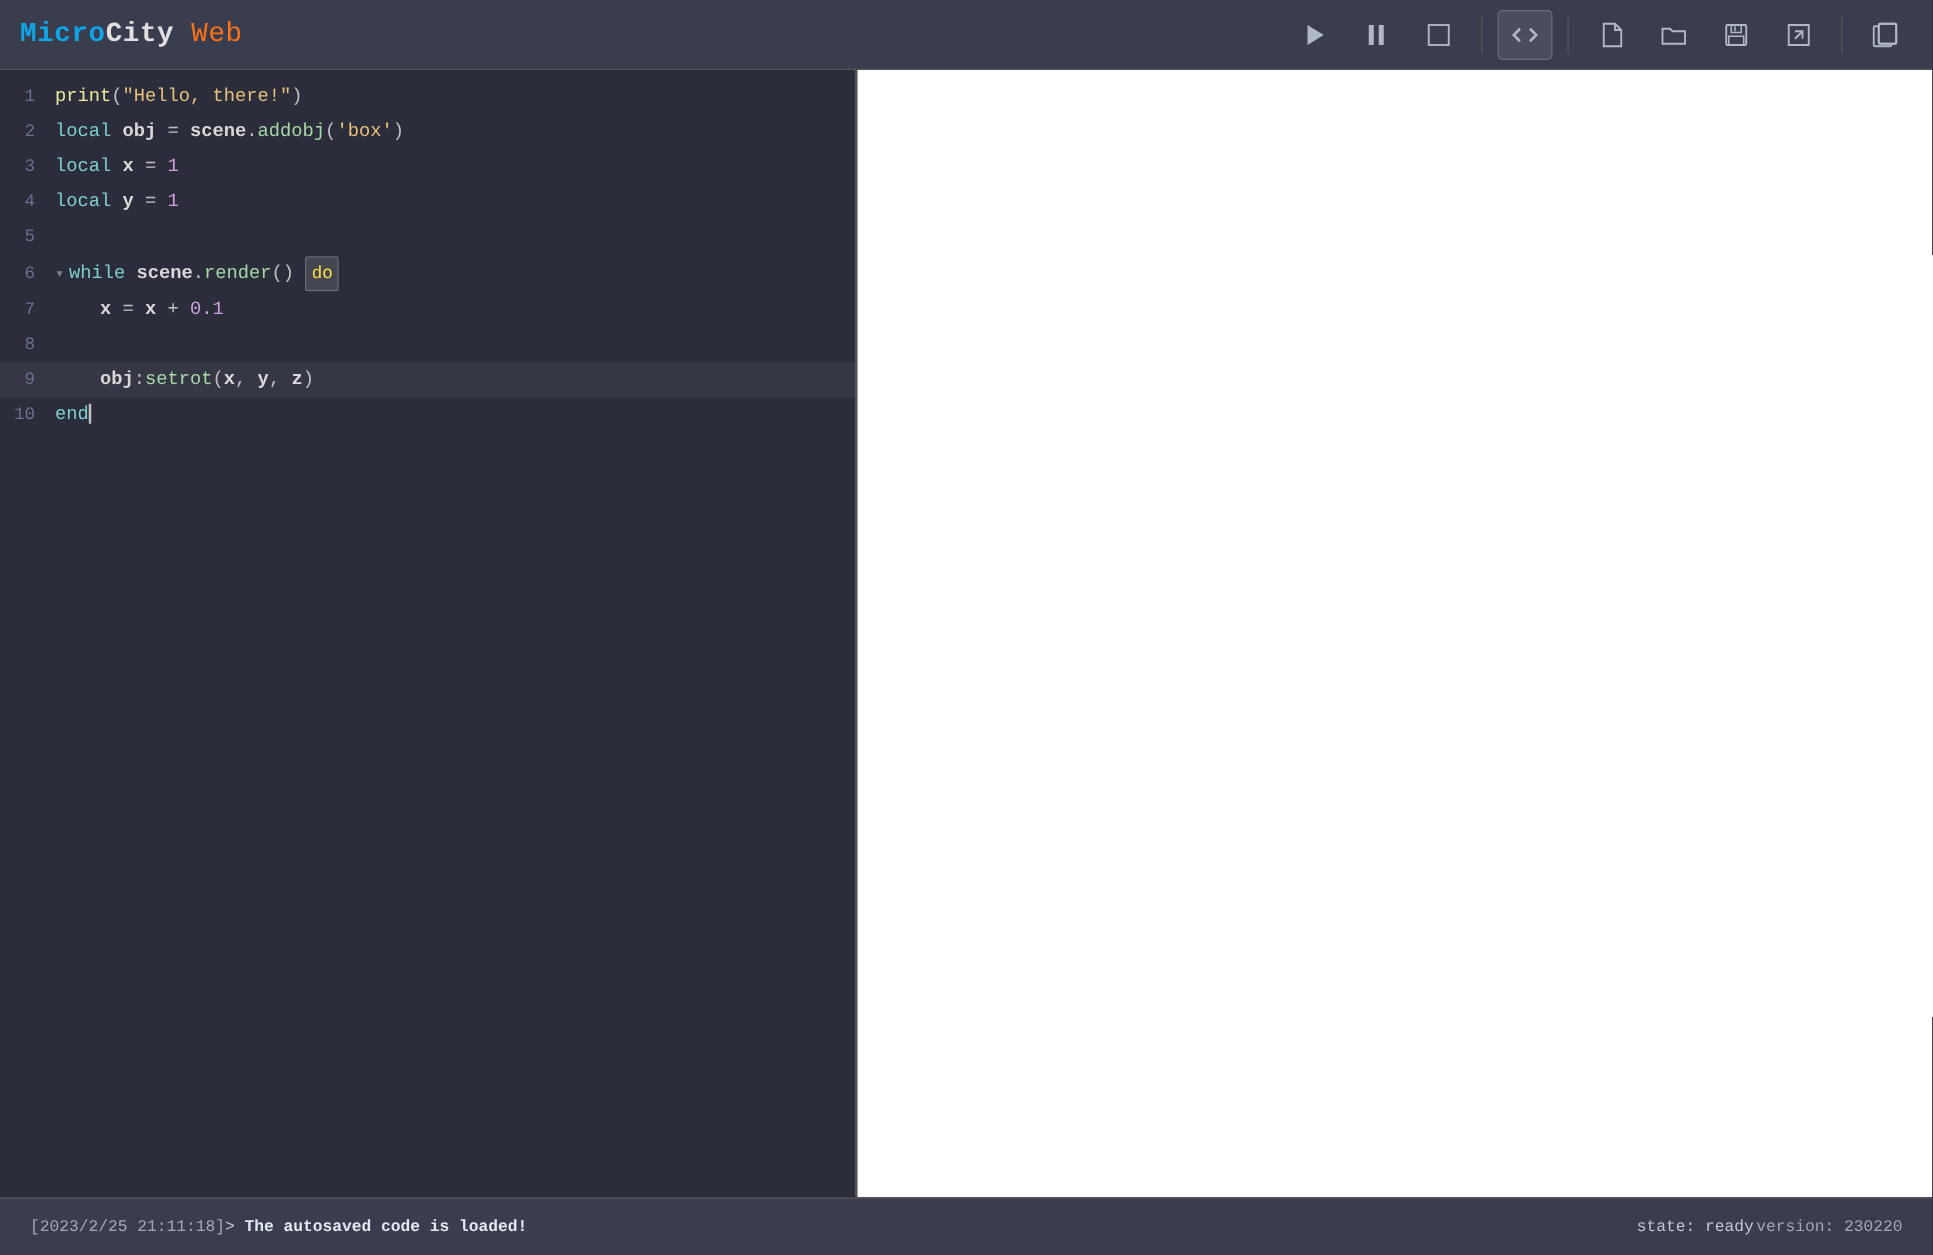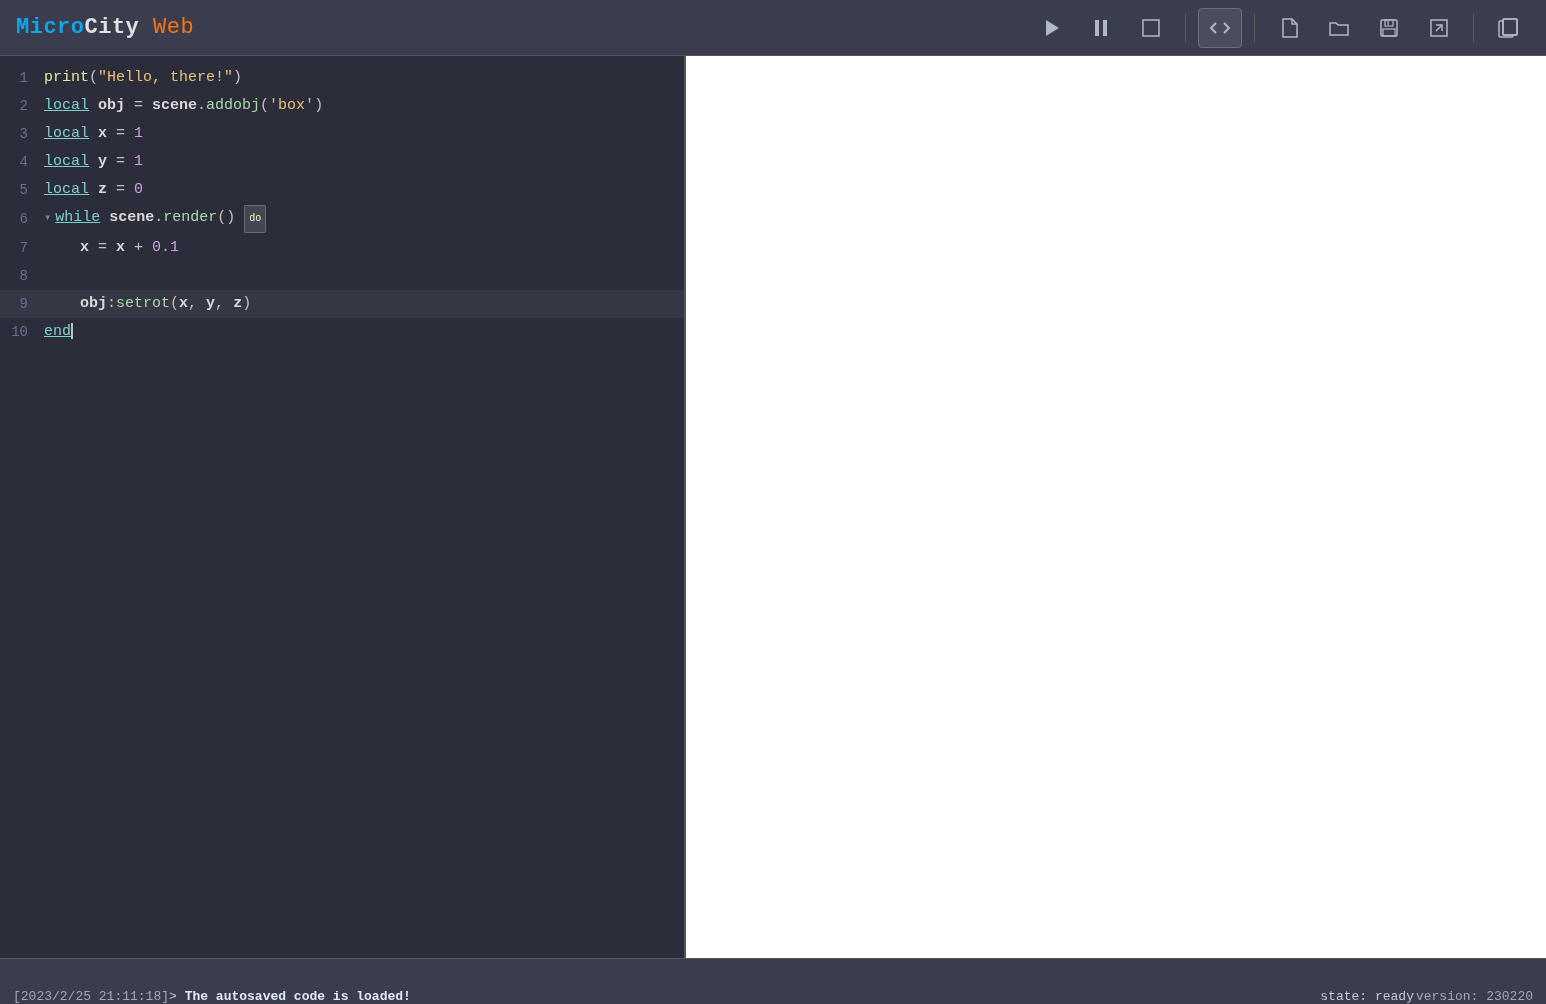--- a/index.html
+++ b/index.html
@@ -128,40 +128,40 @@
       user-select: none;
     }
 
     .line-content {
       flex: 1;
       padding-left: 4px;
       white-space: pre;
     }
 
     
-    .kw { color: #7ecfcf; text-decoration: underline; }            
+    .kw { color: #7ecfcf; }            
     .fn { color: #e8e8a0; }            
     .str { color: #e8c07a; }           
     .num { color: #d0a0e0; }           
     .var { color: #d8d8d8; font-weight: bold; }           
     .op  { color: #c0c0c0; }           
     .punc { color: #c0c0c0; }          
     .method { color: #a8d8a8; }        
     .fold-arrow { color: #808090; font-size: 12px; margin-right: 4px; }
 
     
     .kw-badge {
       display: inline-block;
       background: rgba(255,255,255,0.12);
       border: 1px solid rgba(255,255,255,0.2);
       border-radius: 2px;
       padding: 0 4px;
-      color: #fef9c3;
+      color: #fde047;
       font-family: 'Courier New', monospace;
-      font-size: 10px;
+      font-size: 14px;
     }
 
     
     .cursor {
       display: inline-block;
       width: 2px;
       height: 16px;
       background: #c0c0c0;
       vertical-align: middle;
       animation: blink 1s step-end infinite;
@@ -174,24 +174,24 @@
 
     
     #preview-panel {
       flex: 1;
       background: #ffffff;
     }
 
     
     #statusbar {
       display: flex;
-      align-items: flex-end;
+      align-items: center;
       background: #3a3d4d;
       height: 46px;
-      padding: 0 13px;
+      padding: 0 24px;
       border-top: 1px solid #555;
       flex-shrink: 0;
     }
 
     #status-log {
       font-size: 13px;
       color: #c0c8d8;
       flex: 1;
     }
 
@@ -317,21 +317,20 @@
         <span class="line-content"><span class="kw">local</span><span class="var"> x </span><span class="op">=</span><span class="num"> 1</span></span>
       </div>
 
       <div class="code-line">
         <span class="line-num">4</span>
         <span class="line-content"><span class="kw">local</span><span class="var"> y </span><span class="op">=</span><span class="num"> 1</span></span>
       </div>
 
       <div class="code-line">
         <span class="line-num">5</span>
-        <span class="line-content"><span class="kw">local</span><span class="var"> z </span><span class="op">=</span><span class="num"> 0</span></span>
       </div>
 
       <div class="code-line">
         <span class="line-num">6</span>
         <span class="line-content"><span class="fold-arrow">▾</span><span class="kw">while</span><span class="var"> scene</span><span class="punc">.</span><span class="method">render</span><span class="punc">() </span><span class="kw-badge">do</span></span>
       </div>
 
       <div class="code-line">
         <span class="line-num">7</span>
         <span class="line-content"><span class="var">    x </span><span class="op">=</span><span class="var"> x </span><span class="op">+</span><span class="num"> 0.1</span></span>

